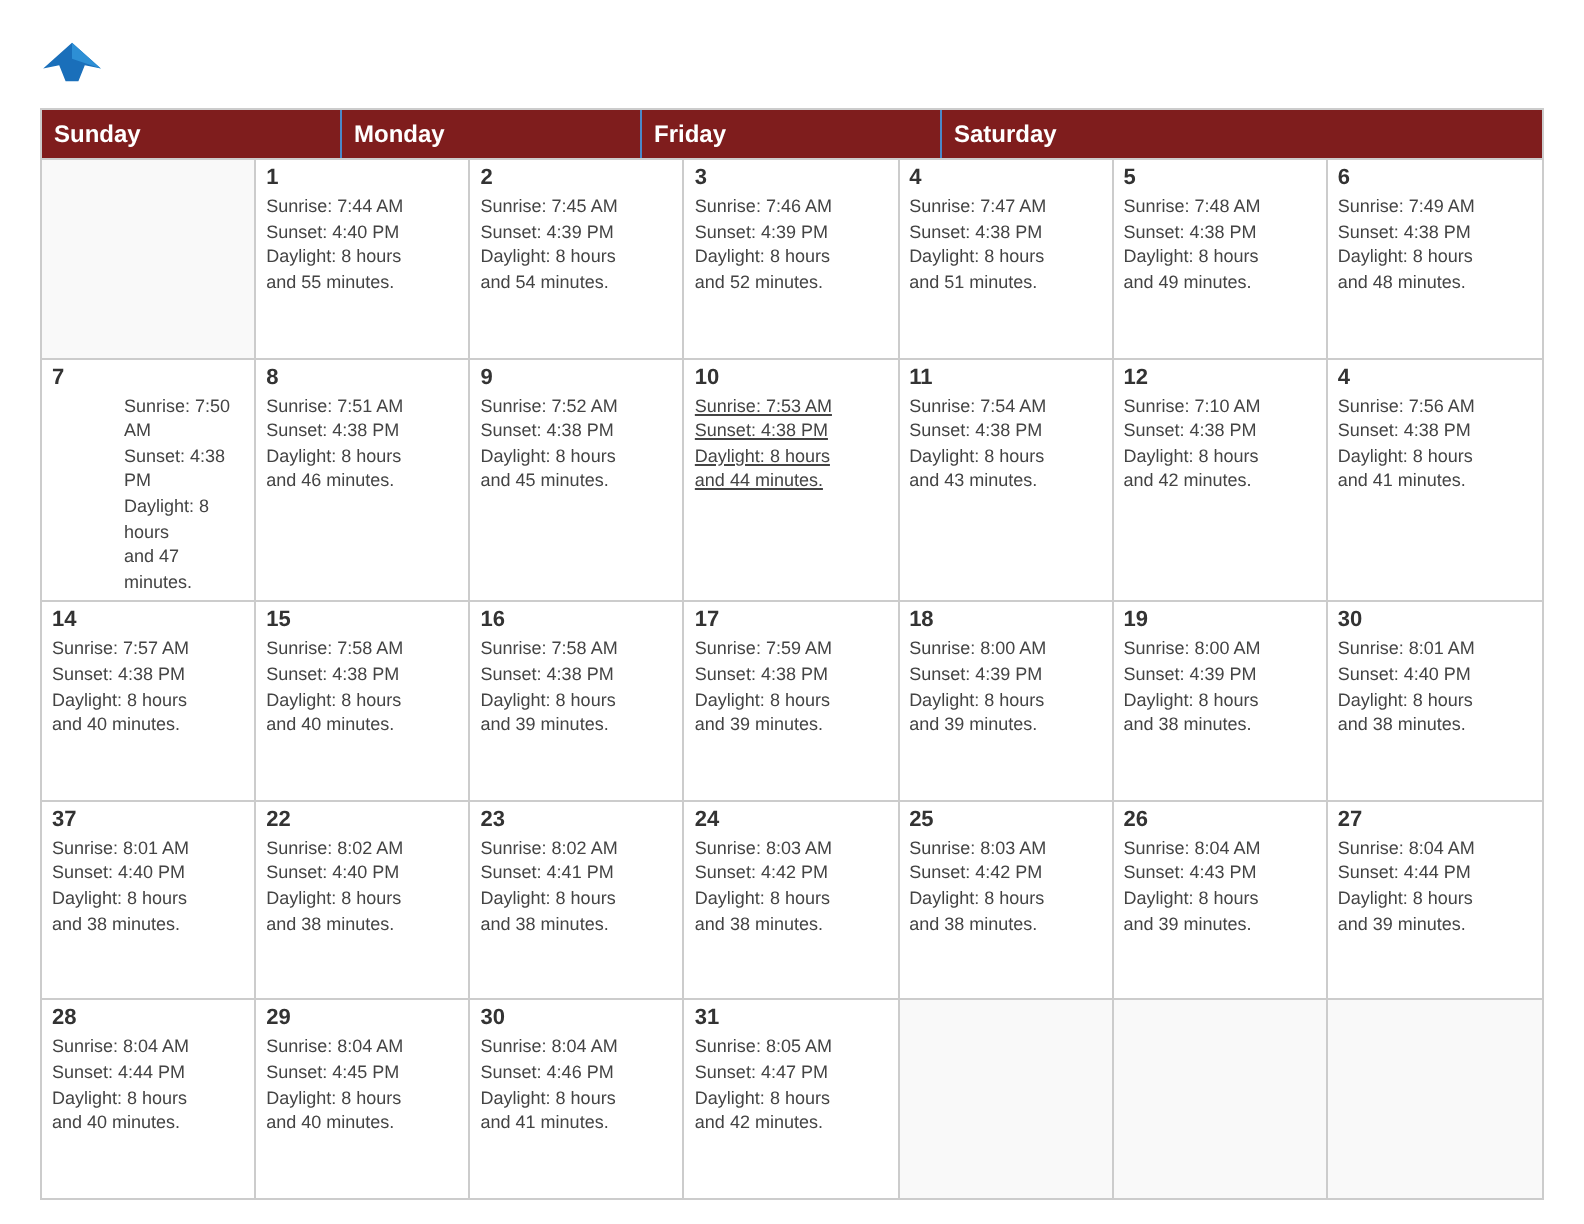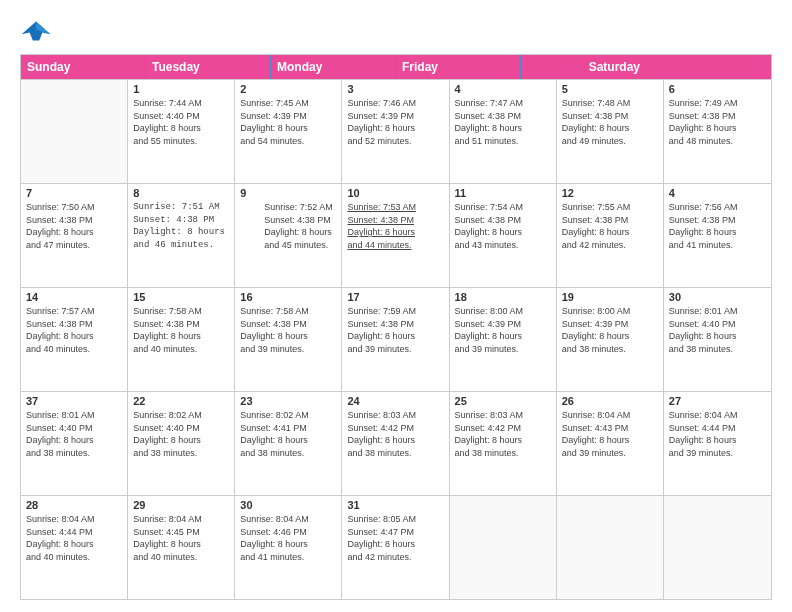--- a/index.html
+++ b/index.html
@@ -37,32 +37,32 @@
       color: #555;
     }
     .calendar {
       flex: 1;
       display: flex;
       flex-direction: column;
       border: 1px solid #ccc;
     }
     .cal-header-row {
       display: grid;
-      grid-template-columns: repeat(6, 1fr);
-      background: #ec4899;
+      grid-template-columns: repeat(5, 1fr);
+      background: #7f1d1d;
     }
     .cal-header-cell {
       color: #fff;
       font-size: 12px;
       font-weight: bold;
       padding: 5px 6px;
       text-align: left;
       border-right: 1px solid #4a88c8;
     }
-    .cal-header-cell:last-child { border-right: none; text-align: right; }
+    .cal-header-cell:last-child { border-right: none; }
     .cal-body {
       flex: 1;
       display: flex;
       flex-direction: column;
     }
     .cal-row {
       display: grid;
       grid-template-columns: repeat(7, 1fr);
       flex: 1;
       border-top: 1px solid #ccc;
@@ -122,21 +122,20 @@
     </div>
     <div class="title-block">
       <div class="month-title"></div>
       <div class="subtitle"></div>
     </div>
   </div>
 
   <div class="calendar">
     <div class="cal-header-row">
     <div class="cal-header-cell">Sunday</div>
-        <div class="cal-header-cell">Tuesday</div>
         <div class="cal-header-cell">Monday</div>
         <div class="cal-header-cell">Friday</div>
         <div class="cal-header-cell">Saturday</div>
       </div>
     <div class="cal-body">
     <div class="cal-row">
           <div class="cal-cell empty"></div>
           <div class="cal-cell">
             <div class="day-num">1</div>
             <div class="day-info" style="white-space: pre-line;">Sunrise: 7:44 AM
@@ -176,56 +175,56 @@
             <div class="day-num">6</div>
             <div class="day-info" style="white-space: pre-line;">Sunrise: 7:49 AM
 Sunset: 4:38 PM
 Daylight: 8 hours
 and 48 minutes.</div>
           </div>
         </div>
         <div class="cal-row">
           <div class="cal-cell">
             <div class="day-num">7</div>
-            <div class="day-info" style="white-space: pre-line;">Sunrise: 7:50 AM
+            <div class="day-info" style="white-space: pre-line; margin-left: 36px;">Sunrise: 7:50 AM
 Sunset: 4:38 PM
 Daylight: 8 hours
 and 47 minutes.</div>
           </div>
           <div class="cal-cell">
             <div class="day-num">8</div>
-            <div class="day-info" style="white-space: pre-line; font-family: Liberation Mono, monospace;">Sunrise: 7:51 AM
+            <div class="day-info" style="white-space: pre-line;">Sunrise: 7:51 AM
 Sunset: 4:38 PM
 Daylight: 8 hours
 and 46 minutes.</div>
           </div>
           <div class="cal-cell">
             <div class="day-num">9</div>
-            <div class="day-info" style="white-space: pre-line; margin-left: 24px;">Sunrise: 7:52 AM
+            <div class="day-info" style="white-space: pre-line;">Sunrise: 7:52 AM
 Sunset: 4:38 PM
 Daylight: 8 hours
 and 45 minutes.</div>
           </div>
           <div class="cal-cell">
             <div class="day-num">10</div>
             <div class="day-info" style="white-space: pre-line; text-decoration: underline;">Sunrise: 7:53 AM
 Sunset: 4:38 PM
 Daylight: 8 hours
 and 44 minutes.</div>
           </div>
           <div class="cal-cell">
             <div class="day-num">11</div>
             <div class="day-info" style="white-space: pre-line;">Sunrise: 7:54 AM
 Sunset: 4:38 PM
 Daylight: 8 hours
 and 43 minutes.</div>
           </div>
           <div class="cal-cell">
             <div class="day-num">12</div>
-            <div class="day-info" style="white-space: pre-line;">Sunrise: 7:55 AM
+            <div class="day-info" style="white-space: pre-line;">Sunrise: 7:10 AM
 Sunset: 4:38 PM
 Daylight: 8 hours
 and 42 minutes.</div>
           </div>
           <div class="cal-cell">
             <div class="day-num">4</div>
             <div class="day-info" style="white-space: pre-line;">Sunrise: 7:56 AM
 Sunset: 4:38 PM
 Daylight: 8 hours
 and 41 minutes.</div>

